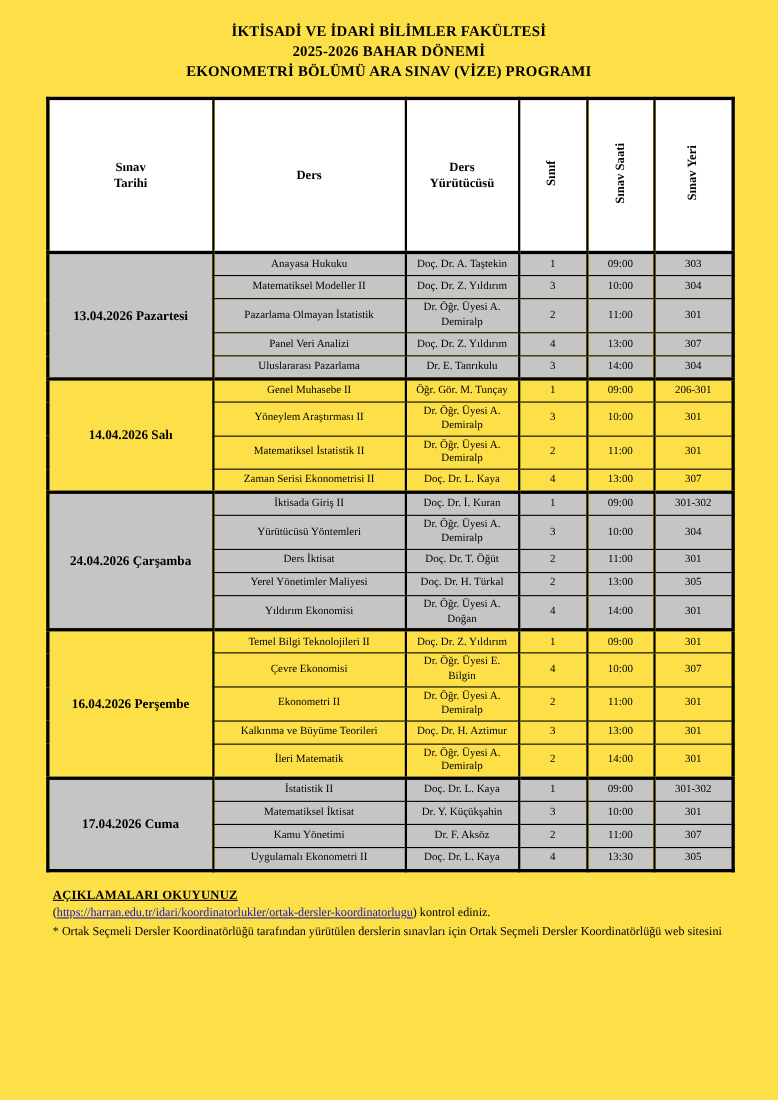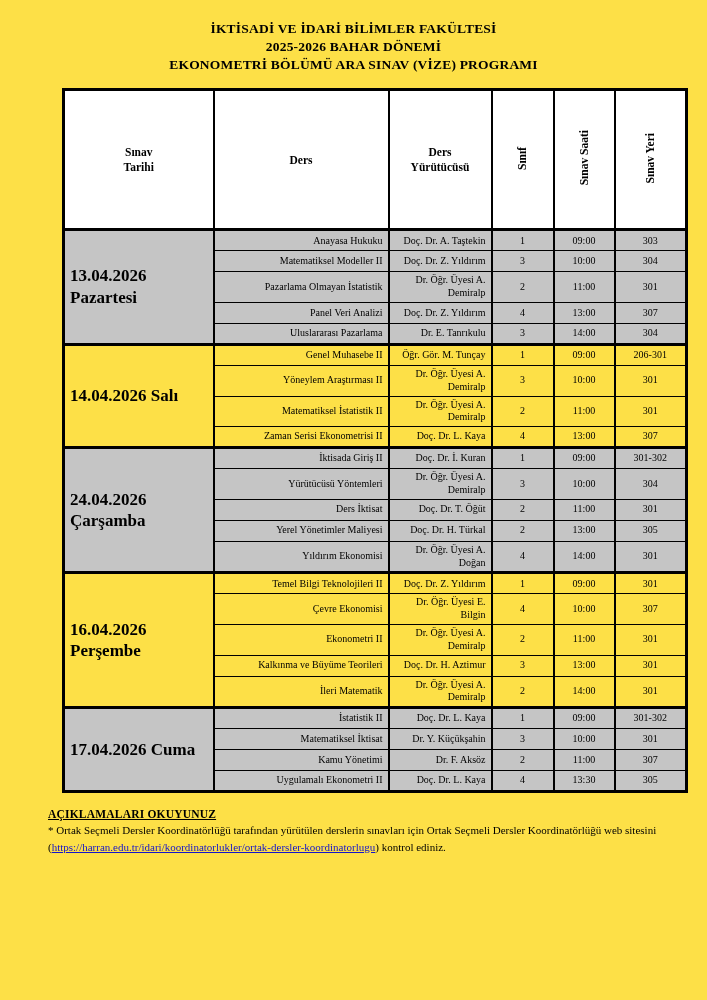--- a/index.html
+++ b/index.html
@@ -17,21 +17,21 @@
   }
   .title-block {
     padding-top: 20px;
     text-align: center;
     font-weight: bold;
     font-size: 13.5px;
     line-height: 1.32;
     letter-spacing: 0.2px;
   }
   table.schedule {
-    margin: 15px 0 0 62px;
+    margin: 15px 0 0 42px;
     width: 623px;
     border-collapse: collapse;
     table-layout: fixed;
     border: 3px solid #000;
   }
   .schedule th, .schedule td {
     border: 1px solid #000;
     border-left-width: 2px;
     border-right-width: 2px;
     padding: 2px 5px;
@@ -53,24 +53,24 @@
     display: inline-block;
     writing-mode: vertical-rl;
     transform: rotate(180deg);
     white-space: nowrap;
     font-weight: bold;
     font-size: 11.5px;
   }
   .schedule tbody tr { height: 21px; }
   .schedule td.date-cell {
     font-weight: bold;
-    font-size: 17px;
-    text-align: left;
-  }
-  .schedule td.course-cell, .schedule td.instructor-cell { text-align: right; }
+    font-size: 12px;
+    text-align: center;
+  }
+  .schedule td.course-cell, .schedule td.instructor-cell { text-align: center; }
   .schedule td.class-cell, .schedule td.time-cell, .schedule td.room-cell { text-align: center; }
   .schedule tr.group-start td { border-top: 3px solid #000; }
   .schedule tr.shaded td { background: var(--shade, #c5c5c5); }
   .footer {
     margin: 13px 0 0 48px;
     width: 652px;
     font-size: 11px;
     line-height: 1.4;
   }
   .footer-heading {
@@ -283,19 +283,19 @@
           <td class="instructor-cell">Doç. Dr. L. Kaya</td>
           <td class="class-cell">4</td>
           <td class="time-cell">13:30</td>
           <td class="room-cell">305</td>
         </tr>
       </tbody>
   </table>
 
   <div class="footer">
     <div class="footer-heading">AÇIKLAMALARI OKUYUNUZ</div>
-    <div class="footer-note">* Ortak Seçmeli Dersler Koordinatörlüğü tarafından yürütülen derslerin sınavları için Ortak Seçmeli Dersler Koordinatörlüğü web sitesini</div>
     <div class="footer-note">
       <span>(</span><a href="#">https://harran.edu.tr/idari/koordinatorlukler/ortak-dersler-koordinatorlugu</a><span>) kontrol ediniz.</span>
     </div>
+    <div class="footer-note">* Ortak Seçmeli Dersler Koordinatörlüğü tarafından yürütülen derslerin sınavları için Ortak Seçmeli Dersler Koordinatörlüğü web sitesini</div>
   </div>
 
 </div>
 
 </body></html>

